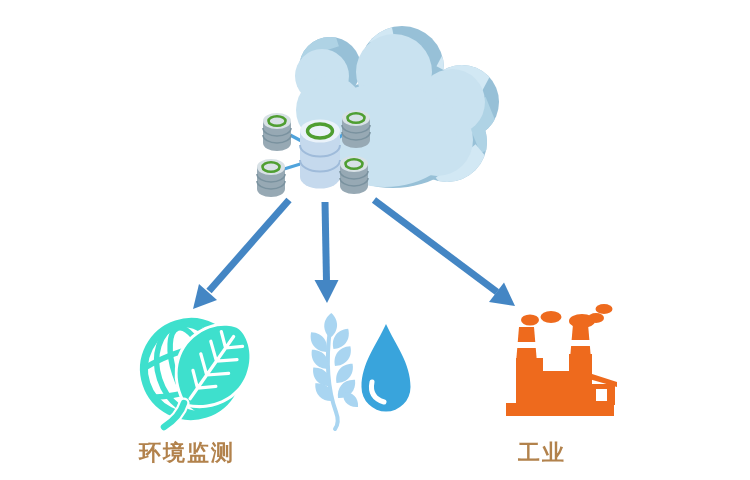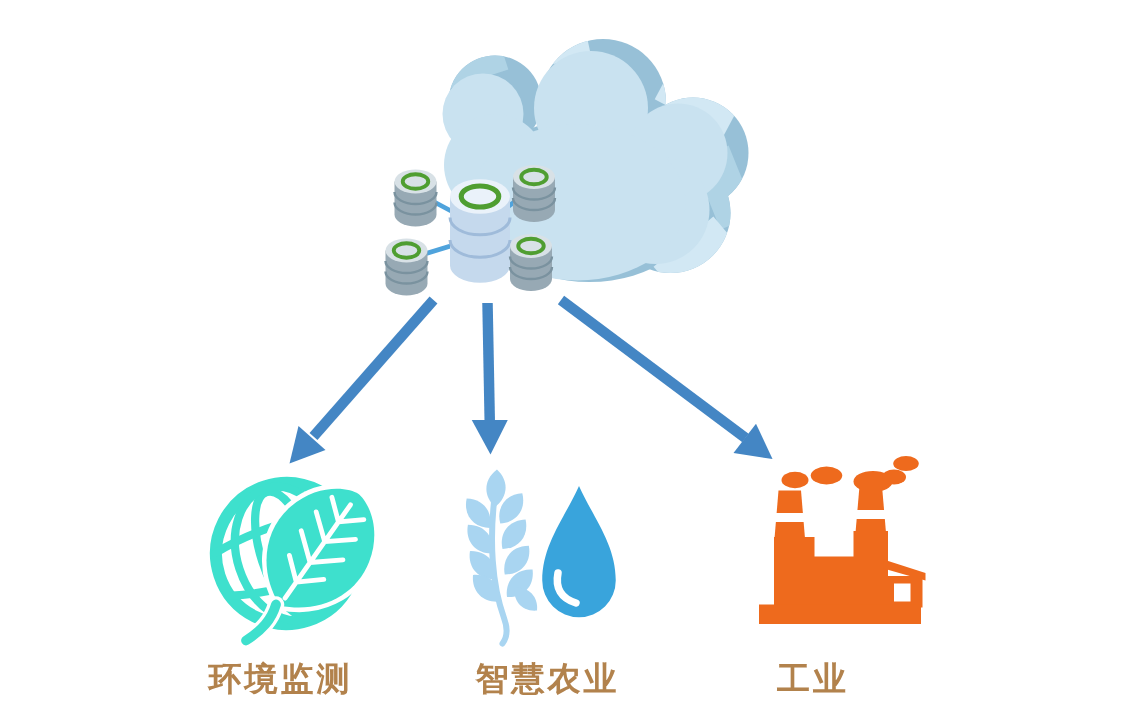--- a/index.html
+++ b/index.html
@@ -173,15 +173,14 @@
       <path class="fac" d="M589,373 L617,382 L617,387 L589,379 Z"></path>
       <rect class="fac" x="592" y="384" width="23" height="21"></rect>
       <rect class="fac" x="506" y="403" width="108" height="13"></rect>
       <rect class="fac-white" x="596" y="389" width="11" height="12"></rect>
       <rect class="fac-white" x="514" y="342" width="25" height="6"></rect>
       <rect class="fac-white" x="568" y="340" width="25" height="6"></rect>
     </g>
   </svg>
 
   <div class="app-label l1">环境监测</div>
-  <div class="app-label l2">智慧农业</div>
   <div class="app-label l3">工业</div>
 </div>
 
 </body></html>

